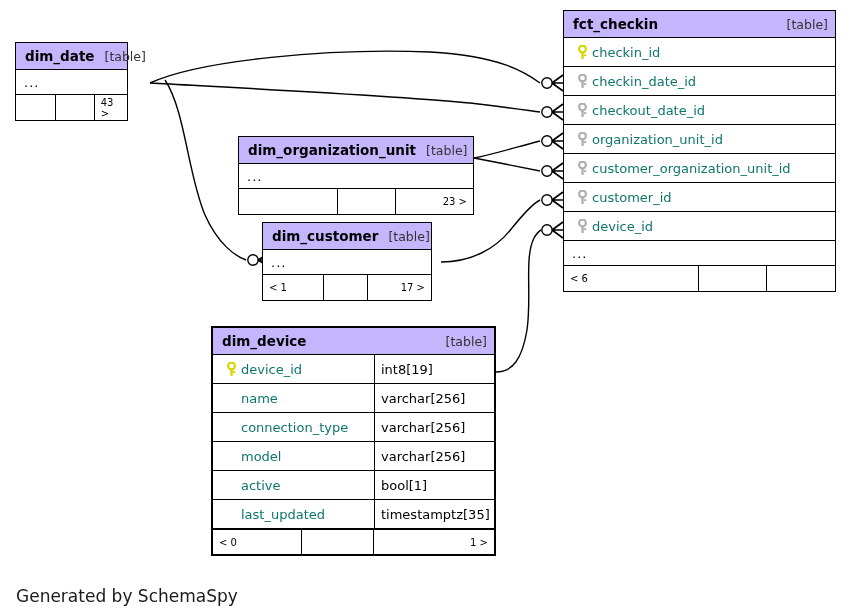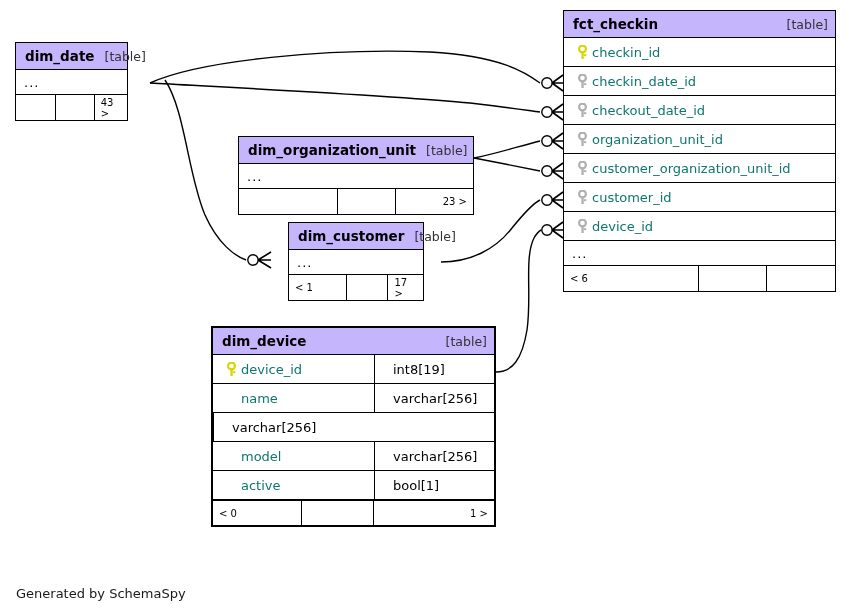--- a/index.html
+++ b/index.html
@@ -74,21 +74,21 @@
     padding-left: 8px;
     font-size: 13px;
     color: #0f766e;
     white-space: nowrap;
     flex: 1 1 auto;
     box-sizing: border-box;
   }
   .col-type {
     display: flex;
     align-items: center;
-    padding-left: 18px;
+    padding-left: 6px;
     font-size: 13px;
     color: #000000;
     white-space: nowrap;
     border-left: 1px solid #000000;
     box-sizing: border-box;
   }
   .keyslot {
     width: 20px;
     min-width: 20px;
     display: flex;
@@ -122,21 +122,21 @@
     padding: 0 6px;
     overflow: hidden;
   }
   .footer-cell:first-child { border-left: none; }
   .fc-left { justify-content: flex-start; }
   .fc-right { justify-content: flex-end; }
   .credit {
     position: absolute;
     left: 16px;
     top: 586px;
-    font-size: 13px;
+    font-size: 17px;
     color: #1a1a1a;
     z-index: 3;
     white-space: nowrap;
   }
 </style>
 </head>
 <body>
 
 <div id="canvas">
 
@@ -209,21 +209,21 @@
       <span class="tbl-type">[table]</span>
     </div>
     <div class="ellipsis-row">...</div>
     <div class="footer-row">
       <div class="footer-cell fc-left" style="width:98px;"></div>
       <div class="footer-cell fc-left" style="width:58px;"></div>
       <div class="footer-cell fc-right" style="flex:1 1 auto;">23 &gt;</div>
     </div>
   </div>
 
-  <div class="table-node" style="left:288px; top:222px; width:136px;">
+  <div class="table-node" style="left:262px; top:222px; width:170px;">
     <div class="tbl-header">
       <span class="tbl-name">dim_customer</span>
       <span class="tbl-type">[table]</span>
     </div>
     <div class="ellipsis-row">...</div>
     <div class="footer-row">
       <div class="footer-cell fc-left" style="width:60px;">&lt; 1</div>
       <div class="footer-cell fc-left" style="width:44px;"></div>
       <div class="footer-cell fc-right" style="flex:1 1 auto;">17 &gt;</div>
     </div>
@@ -251,39 +251,50 @@
 
     <div class="row">
       <div class="col-name" style="width:161px; flex:0 0 161px;">
         <span class="keyslot"></span>
         <span>name</span>
       </div>
       <div class="col-type" style="flex:1 1 auto;">varchar[256]</div>
     </div>
 
     <div class="row">
+      <div class="col-name" style="width:161px; flex:0 0 161px;">
+        <span class="keyslot"></span>
+        <span>connection_type</span>
+      </div>
       <div class="col-type" style="flex:1 1 auto;">varchar[256]</div>
     </div>
 
     <div class="row">
       <div class="col-name" style="width:161px; flex:0 0 161px;">
         <span class="keyslot"></span>
         <span>model</span>
       </div>
       <div class="col-type" style="flex:1 1 auto;">varchar[256]</div>
     </div>
 
     <div class="row">
       <div class="col-name" style="width:161px; flex:0 0 161px;">
         <span class="keyslot"></span>
         <span>active</span>
       </div>
       <div class="col-type" style="flex:1 1 auto;text-align:right;">bool[1]</div>
     </div>
 
+    <div class="row">
+      <div class="col-name" style="width:161px; flex:0 0 161px;">
+        <span class="keyslot"></span>
+        <span>last_updated</span>
+      </div>
+      <div class="col-type" style="flex:1 1 auto;">timestamptz[35]</div>
+    </div>
 
     <div class="footer-row" style="border-top:1px solid #000;">
       <div class="footer-cell fc-left" style="width:88px;">&lt; 0</div>
       <div class="footer-cell fc-left" style="width:72px;"></div>
       <div class="footer-cell fc-right" style="flex:1 1 auto;">1 &gt;</div>
     </div>
   </div>
 
   <div class="table-node" style="left:563px; top:10px; width:273px;">
     <div class="tbl-header">

